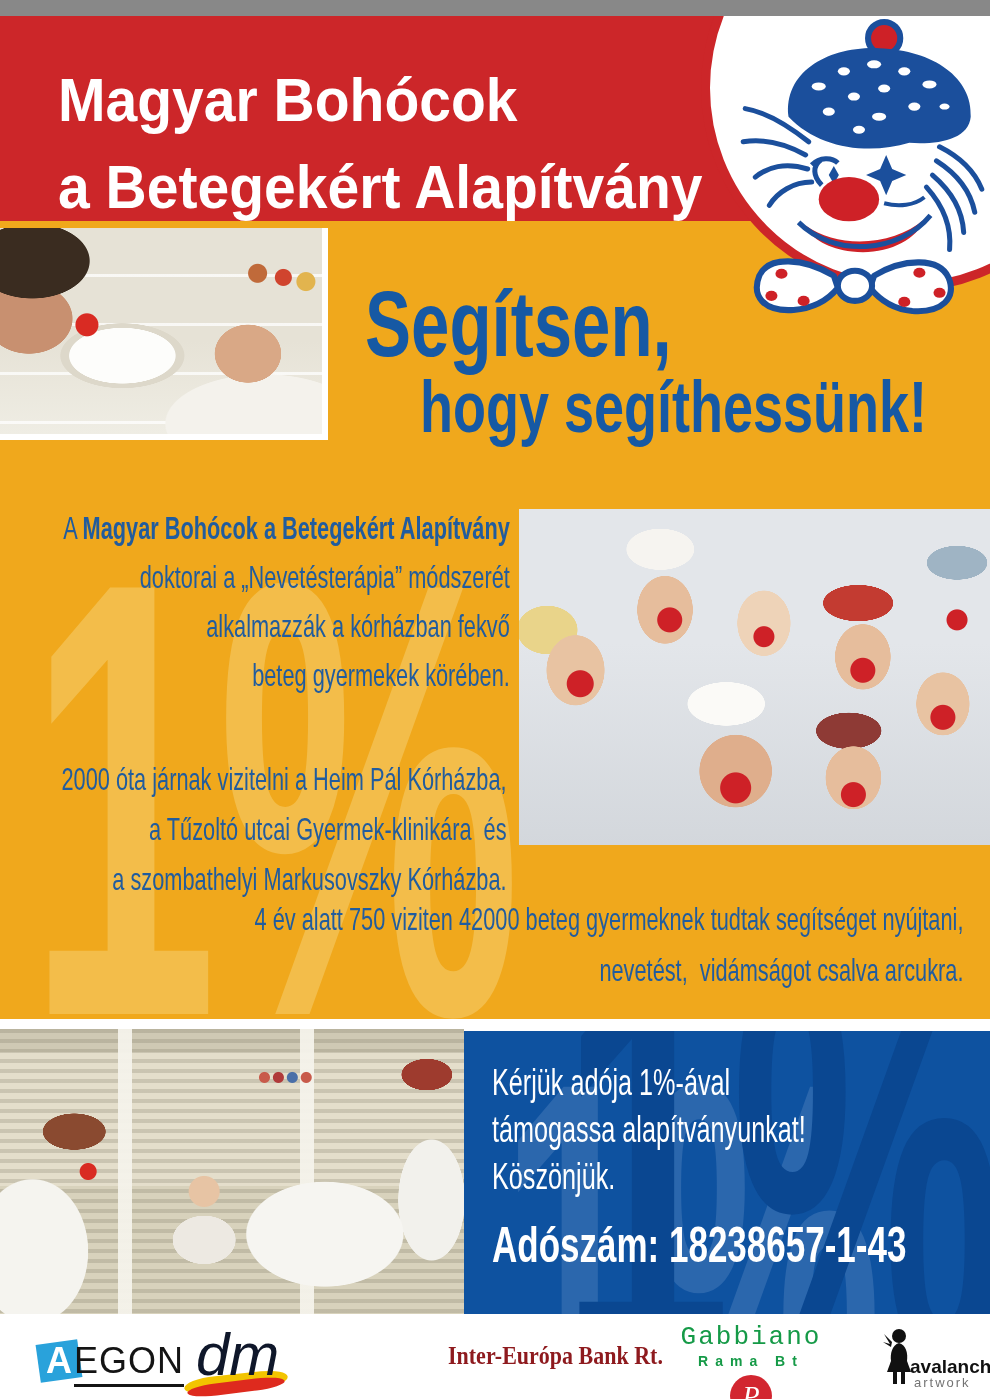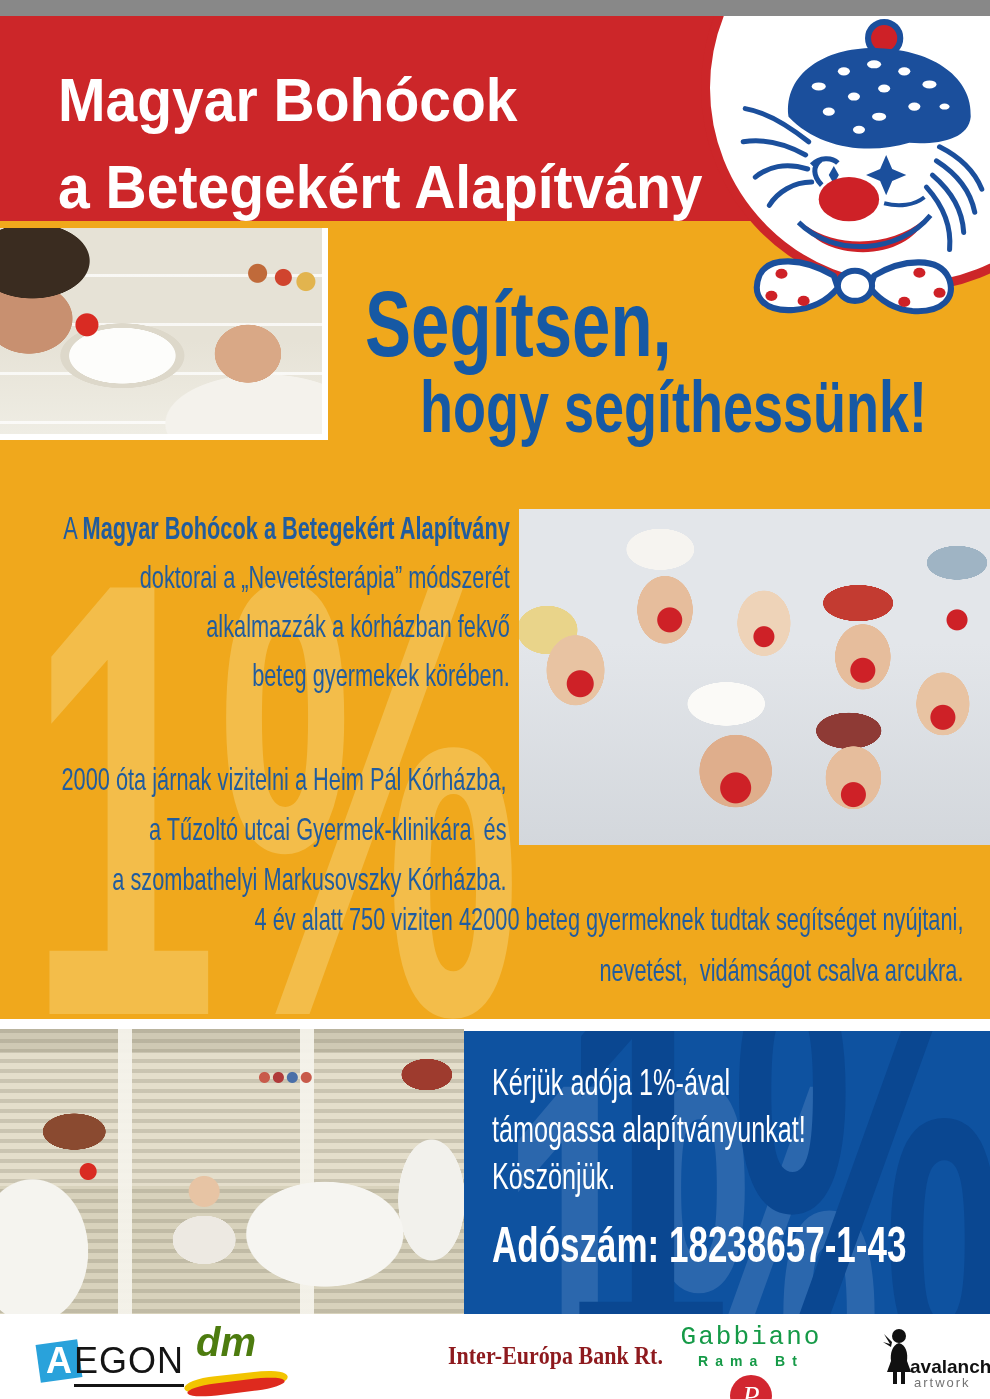--- a/index.html
+++ b/index.html
@@ -130,21 +130,21 @@
 
   
   .footer { left:0; top:1298px; width:990px; height:101px; background:#ffffff; z-index:2; }
 
   .logo-aegon { left:38px; top:1320px; width:150px; height:52px; z-index:3; }
   .aegon-sq { left:0; top:6px; width:42px; height:38px; background:#29A2DB; transform:rotate(-8deg); }
   .aegon-a  { left:8px; top:4px; color:#fff; font-weight:700; font-size:36px; }
   .aegon-rest { left:36px; top:4px; color:#141414; font-weight:400; font-size:36px; letter-spacing:1px; border-bottom:3px solid #141414; padding-bottom:2px; }
 
   .logo-dm { left:184px; top:1308px; width:110px; height:78px; z-index:3; }
-  .dm-text { left:12px; top:-4px; color:#4d7c0f; font-weight:700; font-style:italic; font-size:40px; }
+  .dm-text { left:12px; top:-4px; color:#0f172a; font-weight:400; font-style:italic; font-size:60px; }
   .dm-wave-y { left:0; top:50px; width:104px; height:17px; background:#F2C400; border-radius:55% 45% 50% 50% / 95% 85% 95% 85%; transform:rotate(-6deg); }
   .dm-wave-r { left:3px; top:57px; width:98px; height:12px; background:#DE2A1E; border-radius:50% / 85%; transform:rotate(-7deg); }
 
   .logo-rama { left:318px; top:1302px; width:130px; height:92px; z-index:3; }
 
   .logo-ieb {
     left:448px; top:1326px; z-index:3; color:#8E1A1E; font-weight:700; font-size:25px;
     font-family:"Liberation Serif", serif; transform:scaleX(.88); transform-origin:0 0; white-space:pre;
   }
 

